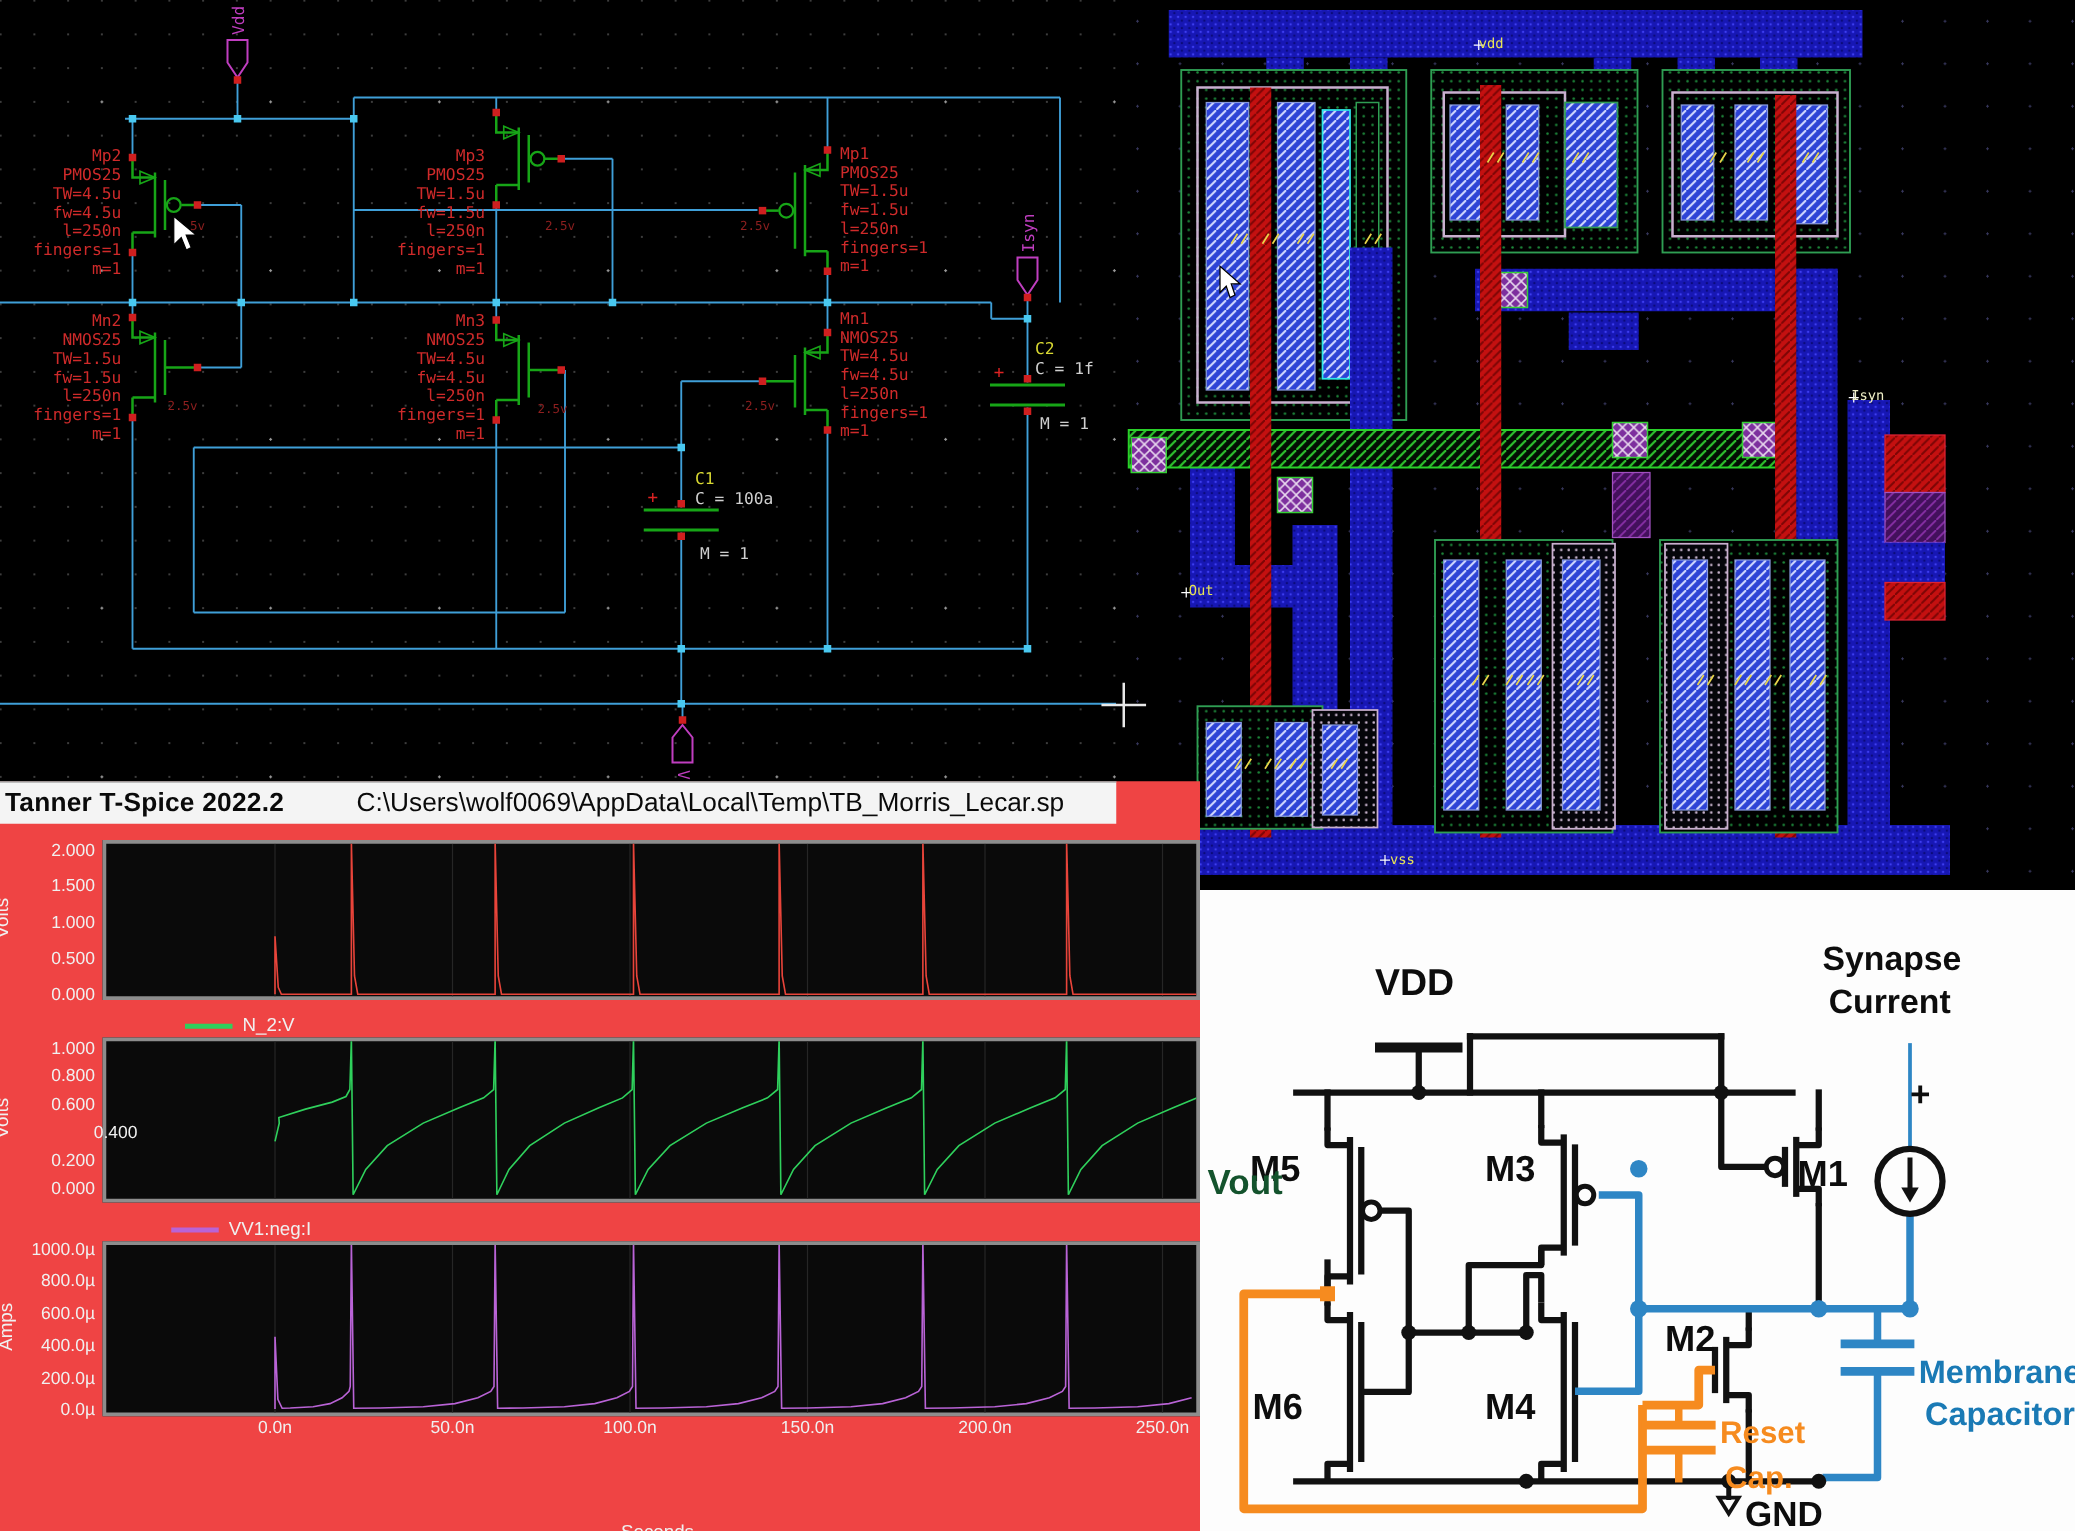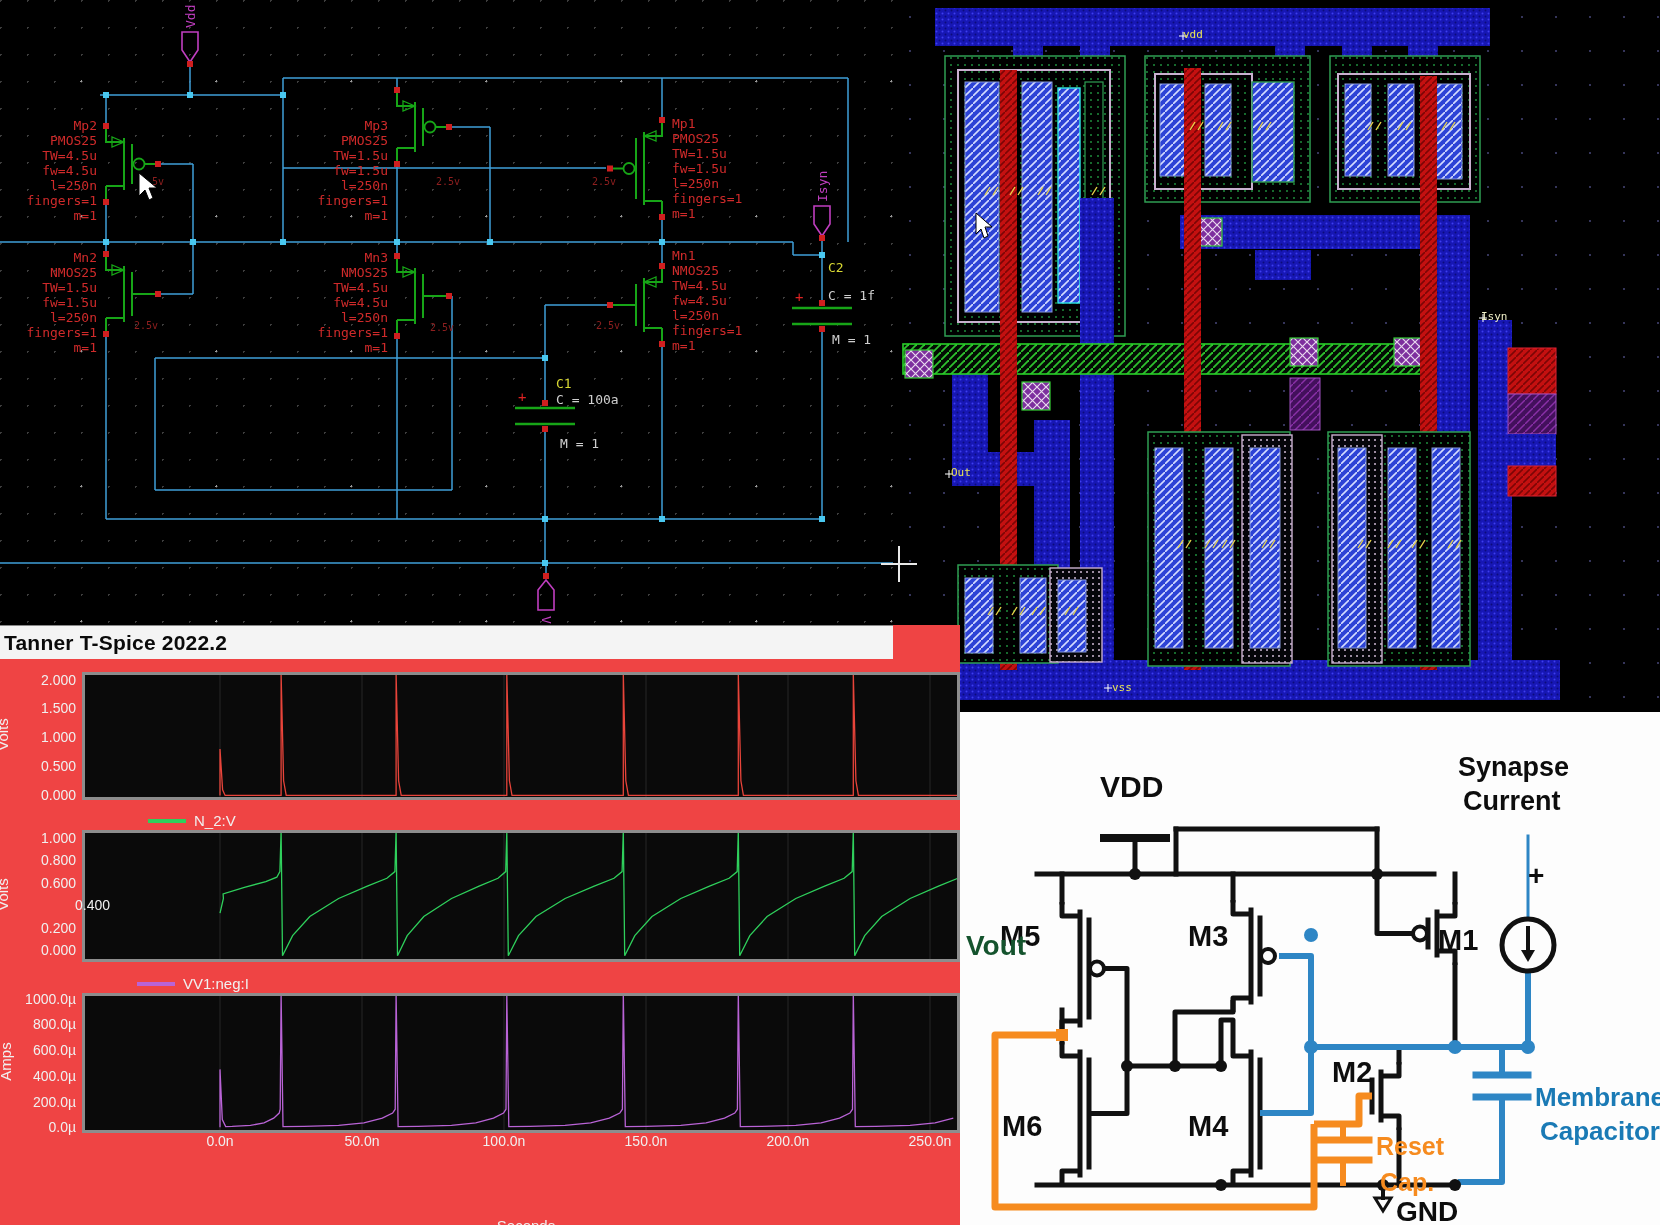--- a/index.html
+++ b/index.html
@@ -203,21 +203,21 @@
         <div class="devlabel" style="left: 672px; top: 248px;">Mn1
 NMOS25
 TW=4.5u
 fw=4.5u
 l=250n
 fingers=1
 m=1</div>
         <div class="devlabel" style="left: 556px; top: 376px; color: rgb(216, 216, 50);">C1</div>
         <div class="devlabel" style="left: 556px; top: 392px; color: rgb(207, 207, 207);">C = 100a</div>
         <div class="devlabel" style="left: 560px; top: 436px; color: rgb(207, 207, 207);">M = 1</div>
-        <div class="devlabel" style="left: 828px; top: 260px; color: rgb(216, 216, 50);">C2</div>
+        <div class="devlabel" style="left: 828px; top: 272px; color: rgb(216, 216, 50);">C2</div>
         <div class="devlabel" style="left: 828px; top: 288px; color: rgb(207, 207, 207);">C = 1f</div>
         <div class="devlabel" style="left: 832px; top: 332px; color: rgb(207, 207, 207);">M = 1</div>
         <div class="biasnote" style="left: 140px; top: 176px;">2.5v</div>
         <div class="biasnote" style="left: 436px; top: 176px;">2.5v</div>
         <div class="biasnote" style="left: 592px; top: 176px;">2.5v</div>
         <div class="biasnote" style="left: 134px; top: 320px;">2.5v</div>
         <div class="biasnote" style="left: 430px; top: 322px;">2.5v</div>
         <div class="biasnote" style="left: 596px; top: 320px;">2.5v</div>
       </div>
 
@@ -366,20 +366,21 @@
     </svg>
     <svg class="cursor" style="left:-12px;top:546px" width="36" height="36">
       <line x1="0" y1="18" x2="36" y2="18" stroke="#e8e8e8" stroke-width="2"></line>
       <line x1="18" y1="0" x2="18" y2="36" stroke="#e8e8e8" stroke-width="2"></line>
     </svg>
   </div>
 
   <div id="tspice">
     <div id="tsTitle">
       <span class="app">Tanner T-Spice 2022.2</span>
+      <span class="path">C:\Users\wolf0069\AppData\Local\Temp\TB_Morris_Lecar.sp</span>
     </div>
     <div id="tsCharts">
         <div class="legend" style="left: 148px; top: 33px; margin-top: 31px;">
           <span class="sw" style="background: rgb(232, 68, 58);"></span>
           <span>N_1:V</span>
         </div>
         <div class="plot" style="top: 47px; height: 128px;">
           <svg width="872" height="122" style="position:absolute;left:0;top:0">
             <line x1="135" y1="0" x2="135" y2="128" stroke="#262626" stroke-width="1"></line>
             <line x1="277" y1="0" x2="277" y2="128" stroke="#262626" stroke-width="1"></line>

